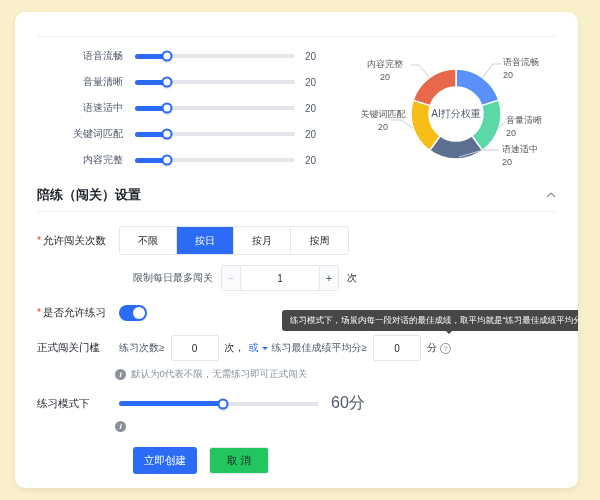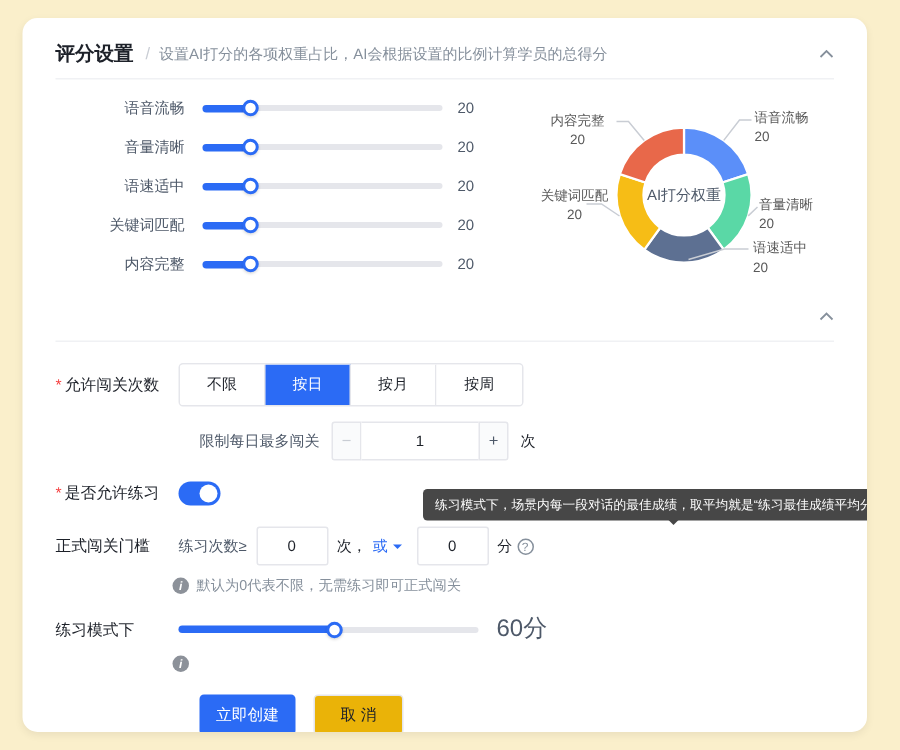--- a/index.html
+++ b/index.html
@@ -79,38 +79,28 @@
             line-height:11px; text-align:center; margin-right:5px; font-style:italic; font-weight:bold; flex-shrink:0; }
 
   .row-pass { margin-top:12px; }
   .pass-track { width:200px; }
   .pass-value { margin-left:12px; font-size:16px; color:#4E5969; }
 
   .footer { margin-top:15px; margin-left:96px; display:flex; }
   .btn { height:27px; border-radius:3px; font-size:10.5px; display:flex; align-items:center; justify-content:center;
          cursor:pointer; }
   .btn-primary { width:64px; background:#2B6BF5; color:#fff; }
-  .btn-plain { width:60px; background:#eab308; border:1px solid #E5E6EB; color:#1D2129; margin-left:12px; }
+  .btn-plain { width:60px; background:#22c55e; border:1px solid #E5E6EB; color:#1D2129; margin-left:12px; }
 </style>
 </head>
 <body>
 
 <div class="card">
 
   <div>
-    <div class="sec-head">
-      <span class="sec-title">评分设置</span>
-      <span class="sec-sep">/</span>
-      <span class="sec-desc">设置AI打分的各项权重占比，AI会根据设置的比例计算学员的总得分</span>
-      <span class="chev">
-        <svg width="10" height="6">
-            <polyline points="1,5 5,1 9,5" fill="none" stroke="#86909C" stroke-width="1.2"></polyline>
-          </svg>
-      </span>
-    </div>
     <div class="divider"></div>
 
     <div class="s1-body">
       <div class="sliders">
         <div class="slider-row">
           <span class="s-label">语音流畅</span>
           <div class="s-track weight">
               <div class="s-fill" style="width: 20%;"></div>
               <div class="s-handle" style="left: 20%;"></div>
             </div>
@@ -187,20 +177,21 @@
         <div class="cl cl4">
           <div>内容完整</div>
             <div>20</div>
         </div>
       </div>
     </div>
   </div>
 
   <div>
     <div class="sec-head s2-head">
+      <span class="sec-title">陪练（闯关）设置</span>
       <span class="chev">
         <svg width="10" height="6">
             <polyline points="1,5 5,1 9,5" fill="none" stroke="#86909C" stroke-width="1.2"></polyline>
           </svg>
       </span>
     </div>
     <div class="divider"></div>
 
     <div class="frow row-seg">
       <span class="f-label"><span class="req">*</span><span>允许闯关次数</span></span>
@@ -232,20 +223,21 @@
     <div class="frow row-thresh">
       <div class="tooltip">练习模式下，场景内每一段对话的最佳成绩，取平均就是“练习最佳成绩平均分”</div>
       <span class="f-label">正式闯关门槛</span>
       <span class="gray">练习次数≥</span>
       <input class="num-input" value="0" style="">
       <span>次，</span>
       <span class="or">
           <span>或</span>
           <span class="caret"></span>
         </span>
+      <span class="gray">练习最佳成绩平均分≥</span>
       <input class="num-input" value="0" style="">
       <span>分</span>
       <span class="help">?</span>
     </div>
     <div class="hint">
       <span class="info-i">i</span>
       <span>默认为0代表不限，无需练习即可正式闯关</span>
     </div>
 
     <div class="frow row-pass">

